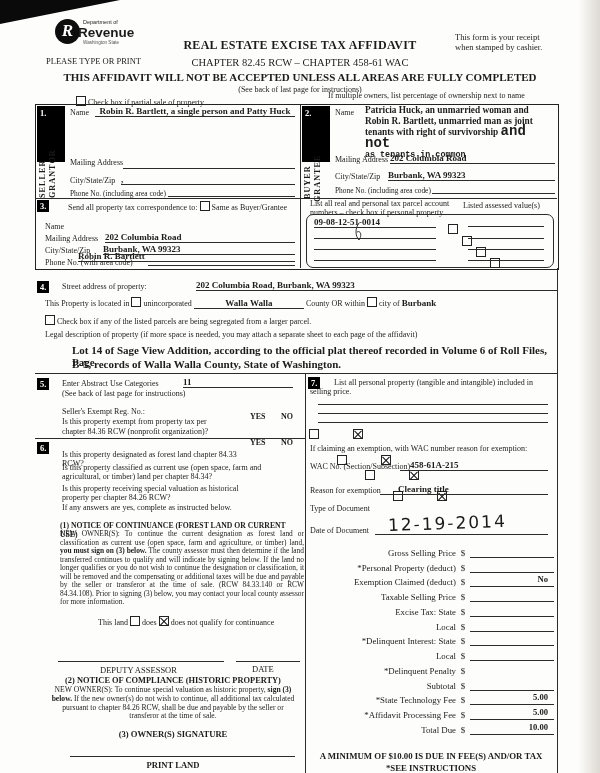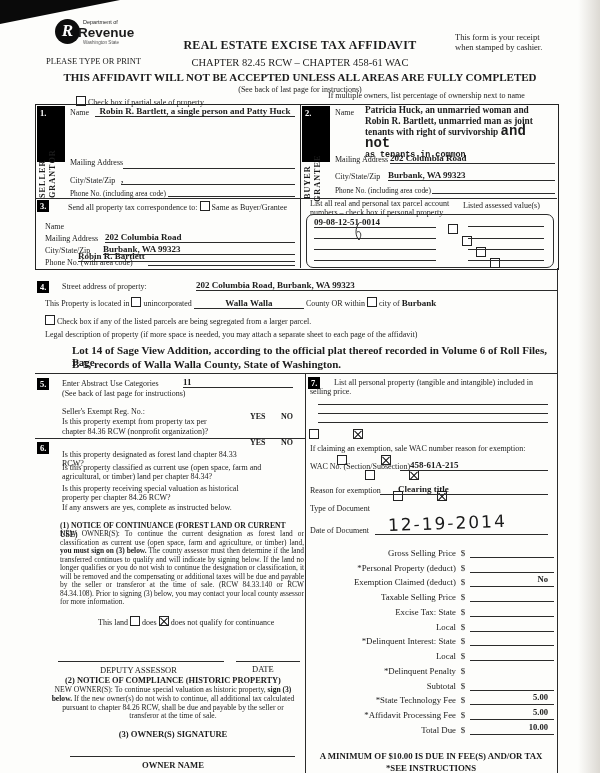--- a/index.html
+++ b/index.html
@@ -210,29 +210,29 @@
   <div class="line" style="left:58px;top:661px;width:166px;"></div>
   <div class="line" style="left:236px;top:661px;width:64px;"></div>
   <div class="abs f85" style="left:100px;top:665px;">DEPUTY ASSESSOR</div>
   <div class="abs f85" style="left:252px;top:664px;">DATE</div>
   <div class="abs b ctr" style="left:45px;top:676px;width:256px;font-size:8.4px;">(2) NOTICE OF COMPLIANCE (HISTORIC PROPERTY)</div>
   <div class="abs ctr" style="left:48px;top:686px;width:250px;font-size:7.6px;line-height:8.8px;">
     <span>NEW OWNER(S):  To continue special valuation as historic property, </span><span class="b">sign (3) below.</span><span>  If the new owner(s) do not wish to continue, all additional tax calculated pursuant to chapter 84.26 RCW, shall be due and payable by the seller or transferor at the time of sale.</span>
   </div>
   <div class="abs b ctr" style="left:45px;top:729px;width:256px;font-size:8.6px;">(3)  OWNER(S) SIGNATURE</div>
   <div class="line" style="left:70px;top:756px;width:225px;"></div>
-  <div class="abs b ctr" style="left:45px;top:760px;width:256px;font-size:8.6px;">OWNER NAME</div>
+  <div class="abs b ctr" style="left:45px;top:760px;width:256px;font-size:8.6px;">PRINT LAND</div>
 
   
   <div class="nb" style="left:308px;top:377px;">7.</div>
   <div class="abs f8" style="left:310px;top:378px;width:243px;text-indent:24px;">List all personal property (tangible and intangible) included in selling price.</div>
   <div class="line" style="left:318px;top:404px;width:230px;"></div>
   <div class="line" style="left:318px;top:413px;width:230px;"></div>
   <div class="line" style="left:318px;top:422px;width:230px;"></div>
-  <div class="abs f8" style="left:310px;top:444px;">If claiming an exemption, sale WAC number reason for exemption:</div>
+  <div class="abs f8" style="left:310px;top:444px;">If claiming an exemption, with WAC number reason for exemption:</div>
   <span class="abs f8" style="left:310px;top:462px;">WAC No. (Section/Subsection)</span>
   <div class="abs b f9 ul" style="left:400px;top:460px;width:148px;text-indent:10px;">458-61A-215</div>
   <span class="abs f8" style="left:310px;top:486px;">Reason for exemption</span>
   <div class="abs b f9 ul" style="left:380px;top:484px;width:168px;text-indent:18px;">Clearing title</div>
   <span class="abs f8" style="left:310px;top:504px;">Type of Document</span>
   <span class="abs f8" style="left:310px;top:526px;">Date of Document</span>
   <div class="line" style="left:375px;top:534px;width:173px;"></div>
   <div class="abs hw" style="left:388px;top:513px;font-size:17px;letter-spacing:2px;transform:rotate(-2deg);">12-19-2014</div>
 
   

